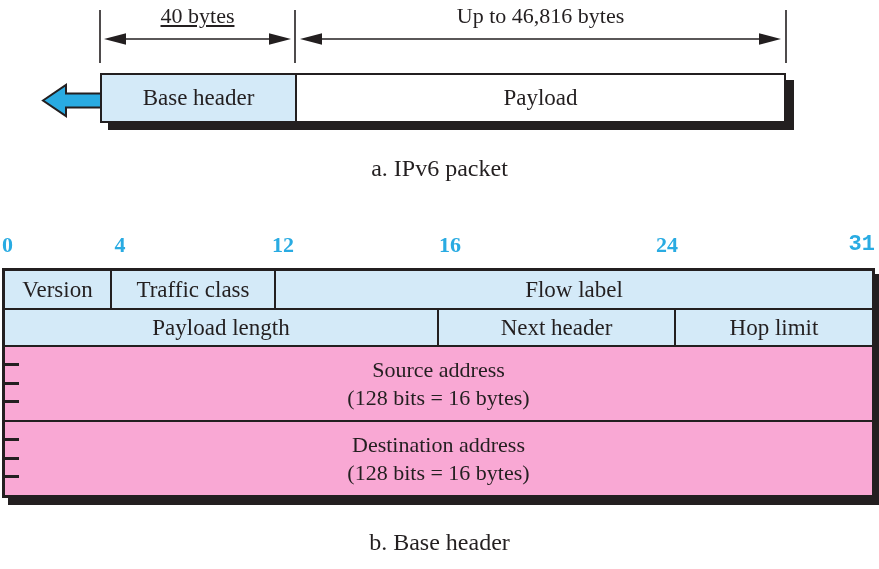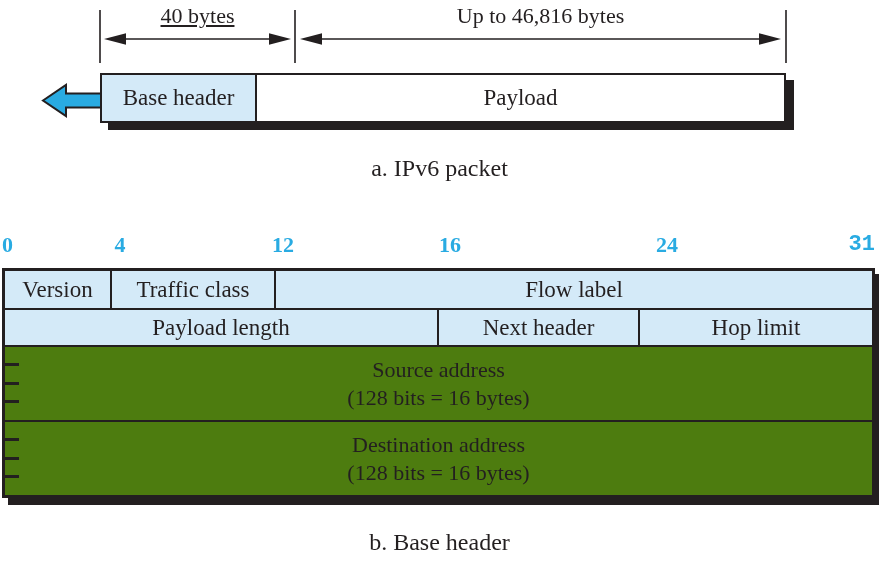--- a/index.html
+++ b/index.html
@@ -43,21 +43,21 @@
   }
   .seg {
     display: flex;
     align-items: center;
     justify-content: center;
     font-size: 23px;
     box-sizing: border-box;
     height: 100%;
   }
   .seg-base {
-    width: 155px;
+    width: 195px;
     background: #d4eaf8;
     border-right: 2px solid #231f20;
   }
   .seg-payload { flex: 1; background: #ffffff; }
 
   .caption {
     position: absolute;
     width: 879px;
     text-align: center;
     font-size: 24px;
@@ -93,41 +93,41 @@
     display: flex;
     flex-direction: column;
     background: #d4eaf8;
   }
   .bh-row {
     display: flex;
     box-sizing: border-box;
     position: relative;
   }
   .bh-row.light { background: #d4eaf8; }
-  .bh-row.dark  { background: #4d7c0f; }
+  .bh-row.dark  { background: #f9a8d4; }
   .bh-row.bordered { border-bottom: 2px solid #231f20; }
   .row-fields-1 { height: 39px; }
   .row-fields-2 { height: 37px; }
   .row-addr { flex: 1; flex-direction: column; align-items: center; justify-content: center; }
 
   .cell {
     display: flex;
     align-items: center;
     justify-content: center;
     font-size: 23px;
     box-sizing: border-box;
     height: 100%;
     white-space: nowrap;
   }
   .cell.div-r { border-right: 2px solid #231f20; }
   .w-version { width: 107px; }
   .w-traffic { width: 164px; }
   .w-flow    { flex: 1; }
   .w-paylen  { width: 434px; }
-  .w-nexthdr { width: 201px; }
+  .w-nexthdr { width: 237px; }
   .w-hoplim  { flex: 1; }
 
   .addr-line {
     font-size: 22px;
     line-height: 28px;
     text-align: center;
     white-space: nowrap;
   }
 
   .tick {

